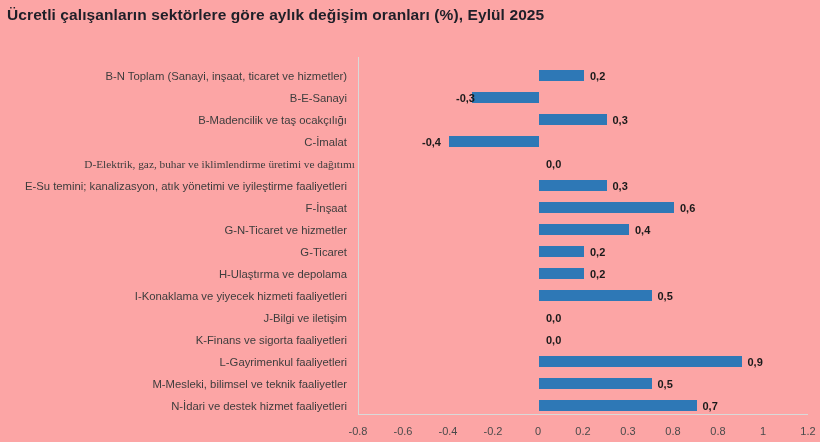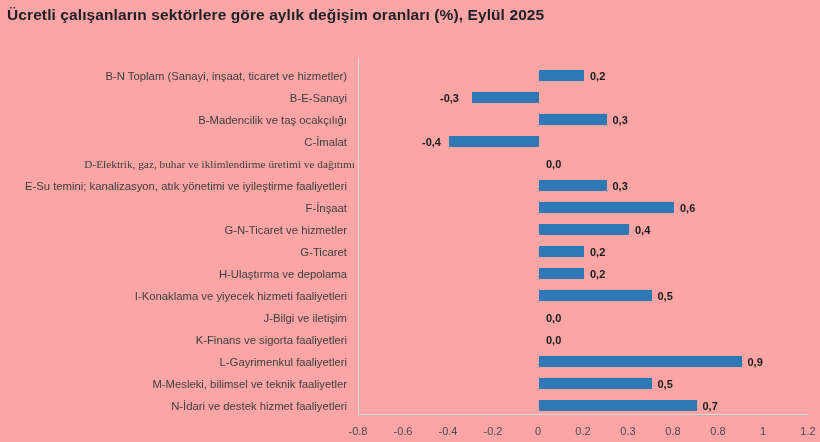--- a/index.html
+++ b/index.html
@@ -96,21 +96,21 @@
       <div class="x-tick" style="left: 468px; top: 424px; color: rgb(74, 74, 74);">-0.2</div>
       <div class="x-tick" style="left: 513px; top: 424px; color: rgb(74, 74, 74);">0</div>
       <div class="x-tick" style="left: 558px; top: 424px; color: rgb(74, 74, 74);">0.2</div>
       <div class="x-tick" style="left: 603px; top: 424px; color: rgb(74, 74, 74);">0.3</div>
       <div class="x-tick" style="left: 648px; top: 424px; color: rgb(74, 74, 74);">0.8</div>
       <div class="x-tick" style="left: 693px; top: 424px; color: rgb(74, 74, 74);">0.8</div>
       <div class="x-tick" style="left: 738px; top: 424px; color: rgb(74, 74, 74);">1</div>
       <div class="x-tick" style="left: 783px; top: 424px; color: rgb(74, 74, 74);">1.2</div>
     </div>
 <div class="val-label" style="top: 64.5px; color: rgb(26, 26, 26); left: 590px;">0,2</div>
-    <div class="val-label" style="top: 86.5px; color: rgb(26, 26, 26); left: 459px; transform: translateX(-100%); text-align: center;">-0,3</div>
+    <div class="val-label" style="top: 86.5px; color: rgb(26, 26, 26); left: 475px; transform: translateX(-100%); text-align: center;">-0,3</div>
     <div class="val-label" style="top: 108.5px; color: rgb(26, 26, 26); left: 612.5px;">0,3</div>
     <div class="val-label" style="top: 130.5px; color: rgb(26, 26, 26); left: 441px; transform: translateX(-100%);">-0,4</div>
     <div class="val-label" style="top: 152.5px; color: rgb(26, 26, 26); left: 546px;">0,0</div>
     <div class="val-label" style="top: 174.5px; color: rgb(26, 26, 26); left: 612.5px;">0,3</div>
     <div class="val-label" style="top: 196.5px; color: rgb(26, 26, 26); left: 680px;">0,6</div>
     <div class="val-label" style="top: 218.5px; color: rgb(26, 26, 26); left: 635px;">0,4</div>
     <div class="val-label" style="top: 240.5px; color: rgb(26, 26, 26); left: 590px;">0,2</div>
     <div class="val-label" style="top: 262.5px; color: rgb(26, 26, 26); left: 590px;">0,2</div>
     <div class="val-label" style="top: 284.5px; color: rgb(26, 26, 26); left: 657.5px;">0,5</div>
     <div class="val-label" style="top: 306.5px; color: rgb(26, 26, 26); left: 546px;">0,0</div>

